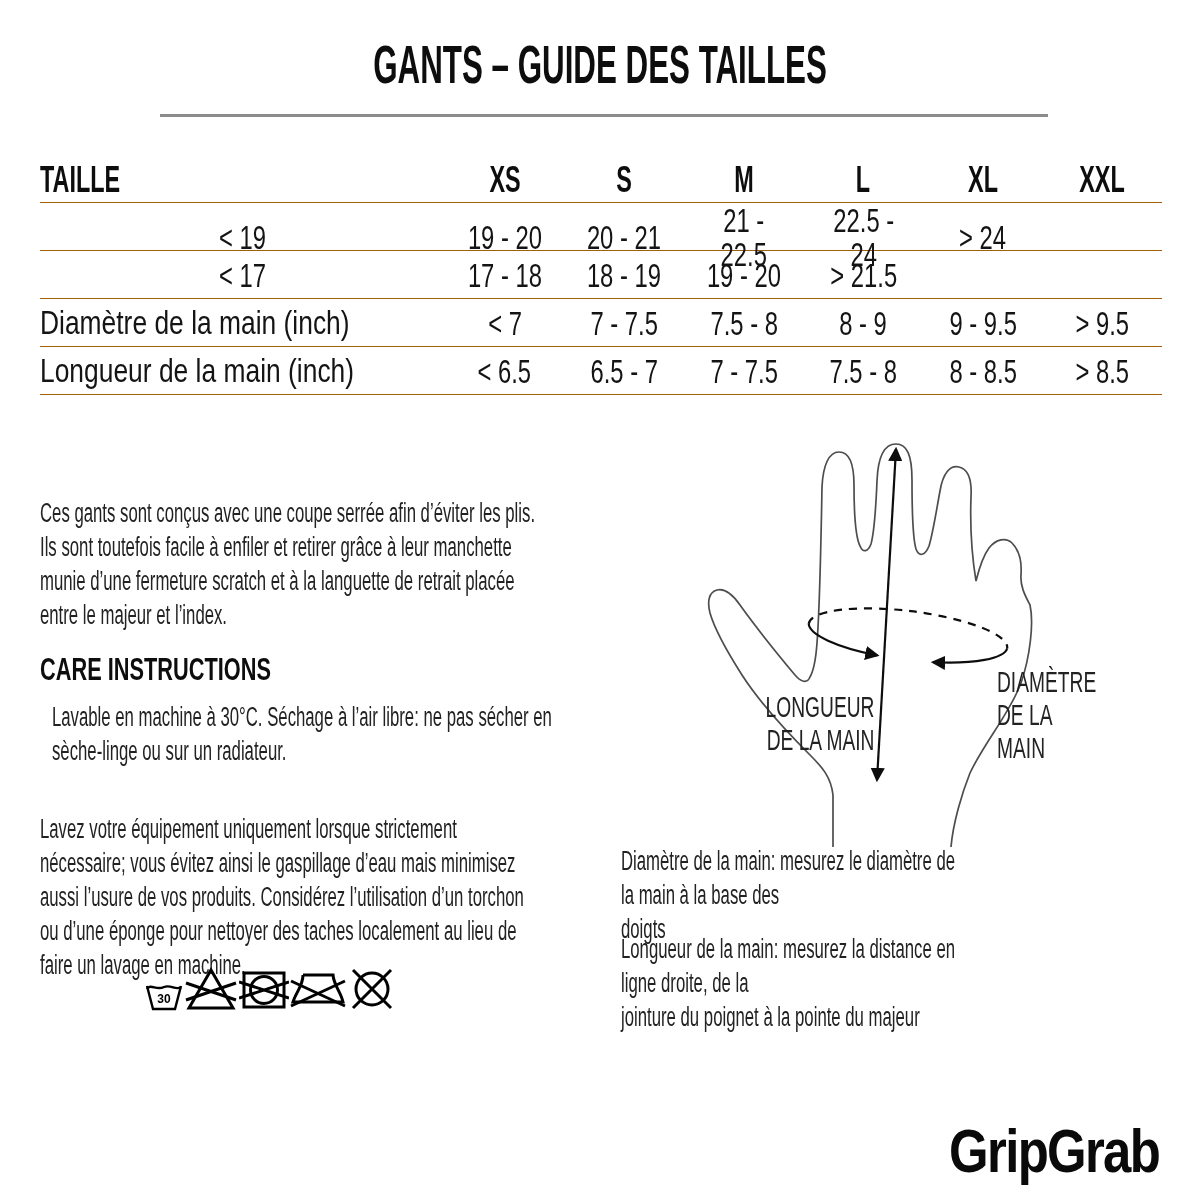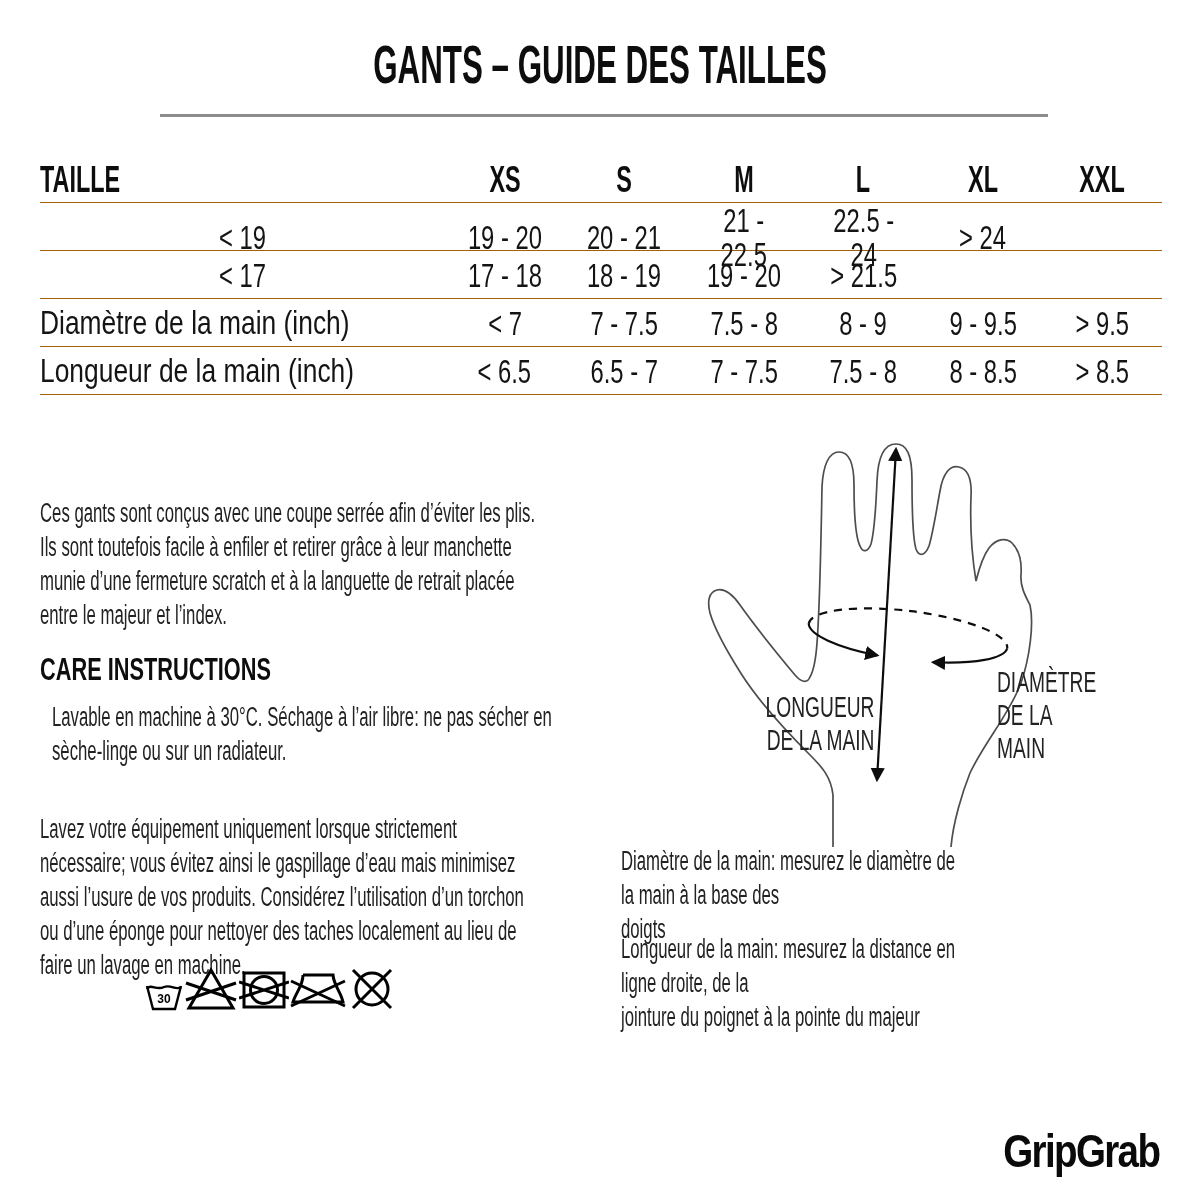--- a/index.html
+++ b/index.html
@@ -60,21 +60,21 @@
   .diag-label { font-size:30px; line-height:33px; color:#222; }
   .diag-label .cond { --sx:.64; }
   .lab-longueur { top:690px; left:735px; width:140px; text-align:right; }
   .lab-diametre { top:665px; left:997px; width:160px; text-align:left; }
 
   .note1 { top:844px; left:621px; width:540px; }
   .note2 { top:932px; left:621px; width:540px; }
 
   
   .logo { top:1126px; right:41px; text-align:right;
-          font-weight:bold; font-size:47px; line-height:50px; letter-spacing:-2px; color:#0a0a0a; }
+          font-weight:bold; font-size:62px; line-height:50px; letter-spacing:-2px; color:#0a0a0a; }
   .logo .cond { --sx:.82; }
 </style>
 </head>
 <body>
 
 <div class="page">
 
   <div class="abs title">
     <span class="cond">GANTS – GUIDE DES TAILLES</span>
   </div>

